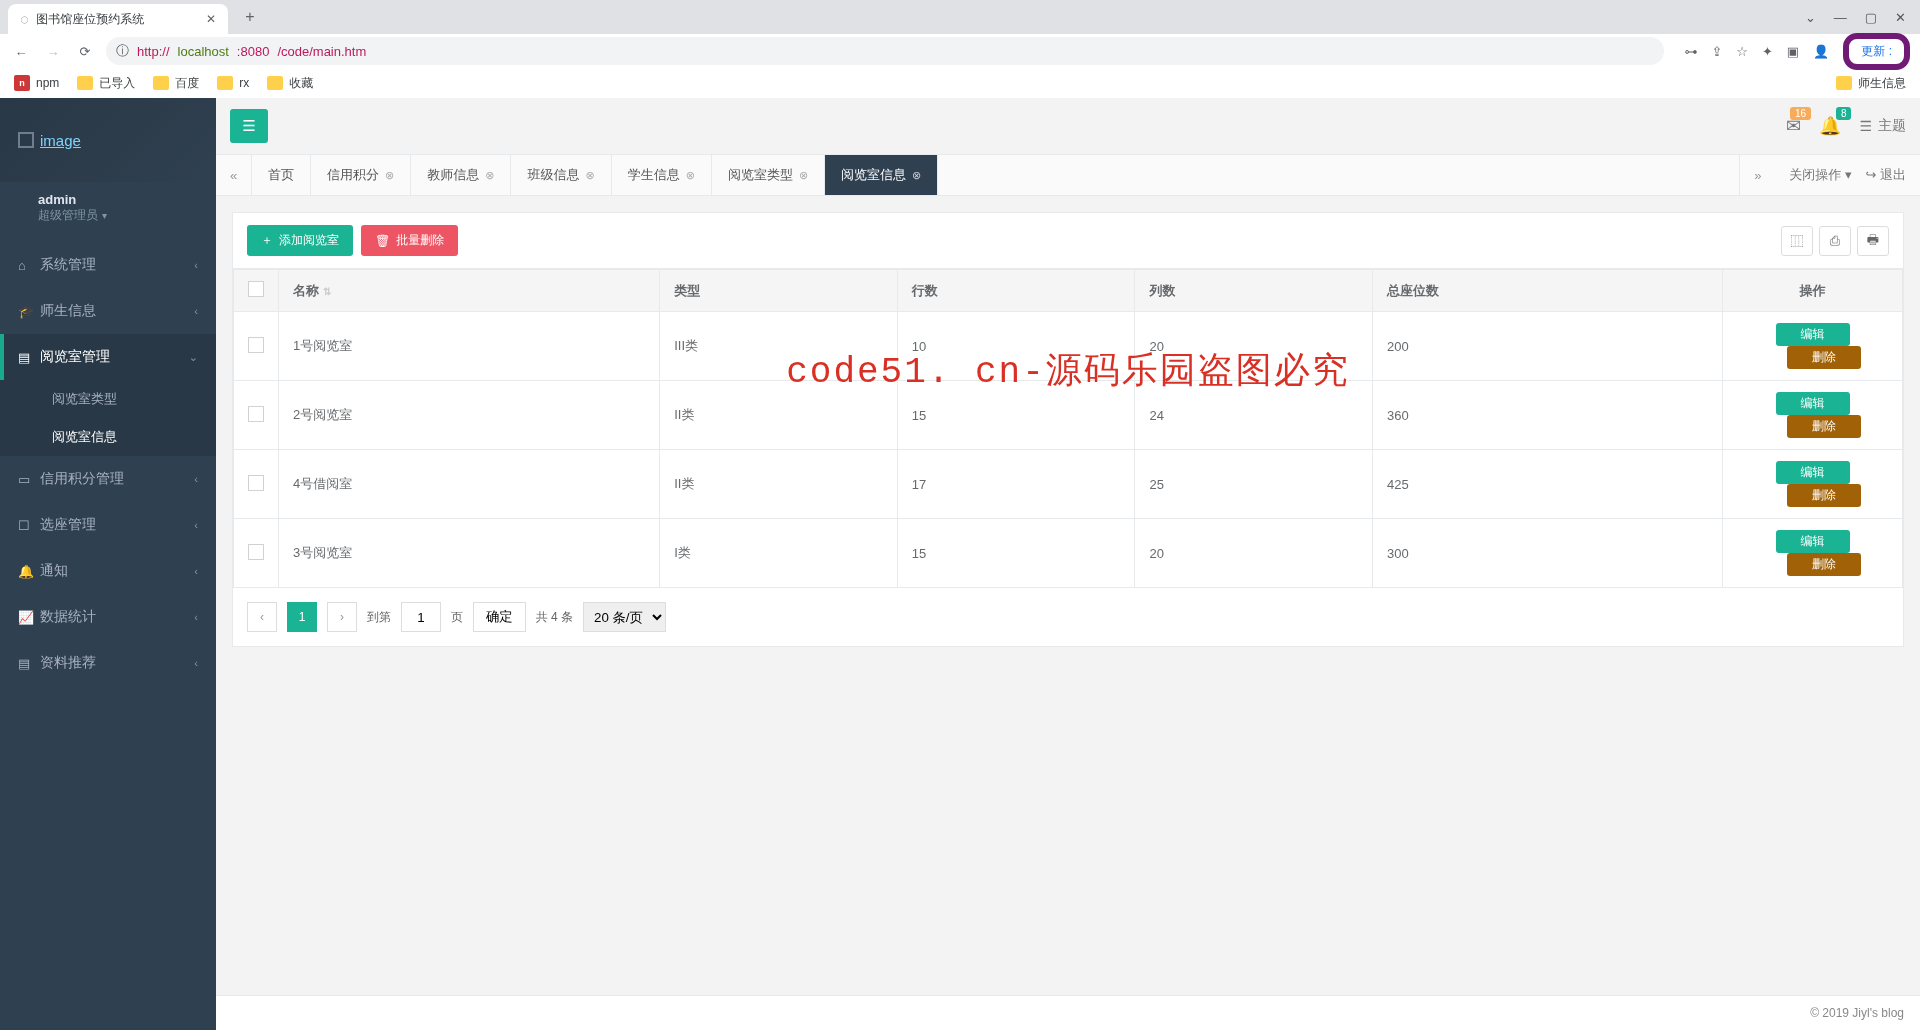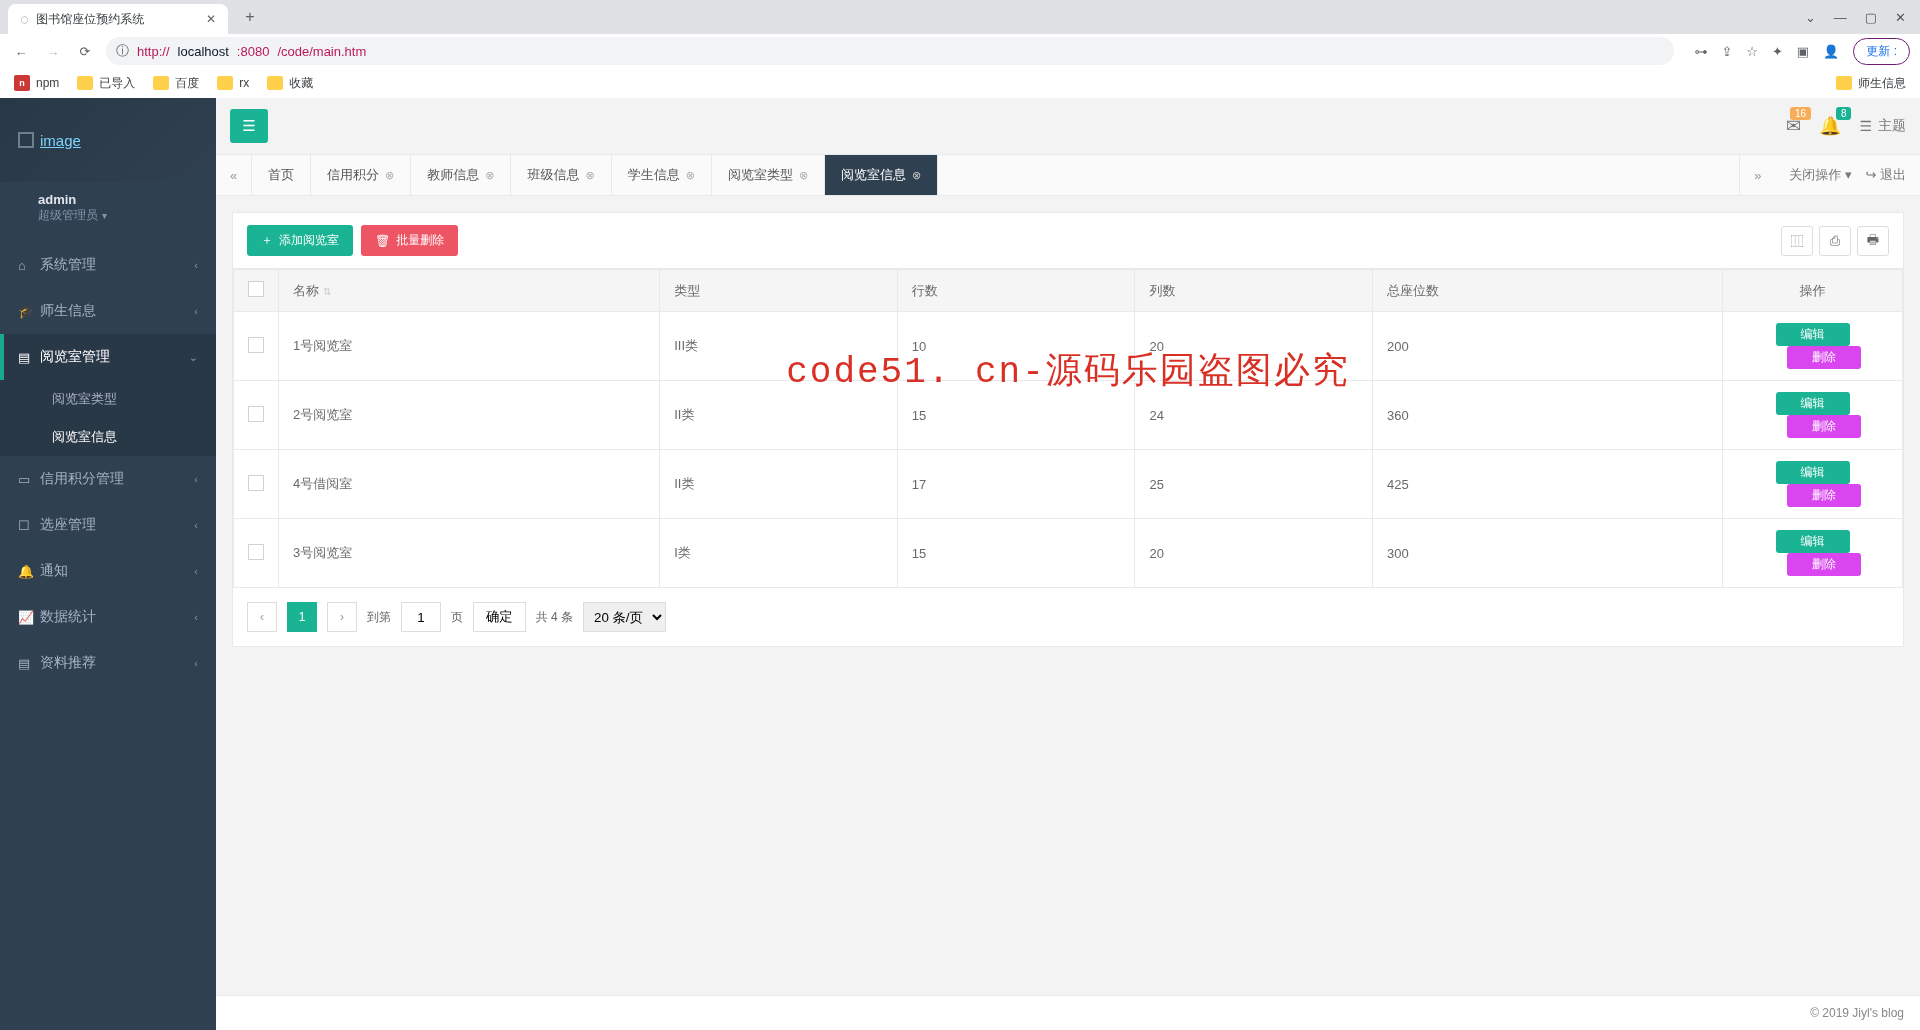--- a/index.html
+++ b/index.html
@@ -12,24 +12,24 @@
 .tab .globe-icon { color:#5f6368; font-size:14px; }
 .tab .close-x { color:#5f6368; margin-left:auto; cursor:pointer; }
 .newtab { width:28px; height:28px; display:flex; align-items:center; justify-content:center; color:#5f6368; font-size:16px; margin-left:8px; cursor:pointer; }
 .winbtns { margin-left:auto; display:flex; gap:18px; padding-right:14px; color:#555; font-size:13px; }
 .winbtns span { cursor:pointer; }
 
 .addrbar { height:34px; display:flex; align-items:center; padding:0 10px; gap:10px; background:#fff; }
 .nav-icn { color:#5f6368; width:22px; text-align:center; cursor:pointer; }
 .nav-icn.disabled { color:#babcbe; }
 .urlbox { flex:1; display:flex; align-items:center; gap:8px; height:28px; border-radius:14px; background:#f1f3f4; padding:0 10px; font-size:13px; color:#5f6368; }
-.urlbox .url-text { color:#0f172a; }
+.urlbox .url-text { color:#4d7c0f; }
 .urlbox .url-path { color:#be185d; }
 .right-icons { display:flex; align-items:center; gap:14px; color:#5f6368; padding-left:10px; }
-.update-btn { border:1px solid #701a75; color:#1a73e8; padding:4px 12px; border-radius:14px; font-size:12px; cursor:pointer; }
+.update-btn { border:6px solid #701a75; color:#1a73e8; padding:4px 12px; border-radius:14px; font-size:12px; cursor:pointer; }
 
 .bookmarkbar { height:30px; display:flex; align-items:center; padding:0 14px; gap:18px; font-size:12px; color:#3c4043; background:#fff; }
 .bk-item { display:flex; align-items:center; gap:6px; cursor:pointer; }
 .folder-icn { width:16px; height:14px; background:#ffd04c; border-radius:2px; display:inline-block; }
 .npm-icn { width:16px; height:16px; background:#cb3837; color:#fff; font-size:9px; font-weight:bold; display:flex; align-items:center; justify-content:center; border-radius:2px; }
 .bk-right { margin-left:auto; }
 
 
 .app { display:flex; height:calc(100vh - 98px); }
 .sidebar { width:216px; background:#2f4050; color:#a7b1c2; display:flex; flex-direction:column; position:relative; }
@@ -77,27 +77,27 @@
 .panel { background:#fff; border:1px solid #e7eaec; }
 .panel-top { padding:12px 14px; display:flex; align-items:center; gap:8px; border-bottom:1px solid #e7eaec; }
 .btn { padding:7px 14px; border-radius:3px; font-size:12px; color:#fff; border:none; cursor:pointer; display:inline-flex; align-items:center; gap:6px; }
 .btn-green { background:#1ab394; }
 .btn-orange2 { background:#ed5565; }
 .panel-tools { margin-left:auto; display:flex; gap:6px; }
 .tool-btn { width:32px; height:30px; border:1px solid #ddd; background:#fff; display:flex; align-items:center; justify-content:center; color:#666; cursor:pointer; border-radius:3px; }
 
 table { width:100%; border-collapse:collapse; }
 th,td { padding:11px 14px; border:1px solid #e7eaec; text-align:left; font-size:13px; color:#676a6c; }
-th { background:#f5f5f6; font-weight:normal; }
+th { background:#f5f5f6; font-weight:bold; }
 .chk { width:40px; text-align:center; }
 .chkbox { width:16px; height:16px; border:1px solid #d2d2d2; display:inline-block; background:#fff; cursor:pointer; }
 .op-col { text-align:center; width:180px; }
 .sbtn { padding:3px 25px; border-radius:3px; color:#fff; font-size:12px; border:none; cursor:pointer; }
 .sbtn-edit { background:#1ab394; }
-.sbtn-del { background:#d946ef; margin-left:23px; }
+.sbtn-del { background:#a16207; margin-left:23px; }
 .sort-icn { color:#ccc; font-size:10px; margin-left:4px; }
 
 .pager { padding:14px; display:flex; align-items:center; gap:10px; font-size:12px; color:#666; }
 .pbtn { width:30px; height:30px; border:1px solid #ddd; background:#fff; display:flex; align-items:center; justify-content:center; cursor:pointer; color:#999; }
 .pbtn.active { background:#1ab394; color:#fff; border-color:#1ab394; }
 .pinput { width:40px; height:30px; border:1px solid #ddd; text-align:center; }
 .pselect { height:30px; border:1px solid #ddd; padding:4px 6px; }
 .confirm-btn { height:30px; padding:0 12px; border:1px solid #ddd; background:#fff; cursor:pointer; }
 
 .footer { padding:10px 16px; text-align:right; color:#888; font-size:12px; border-top:1px solid #e7eaec; background:#fff; }

